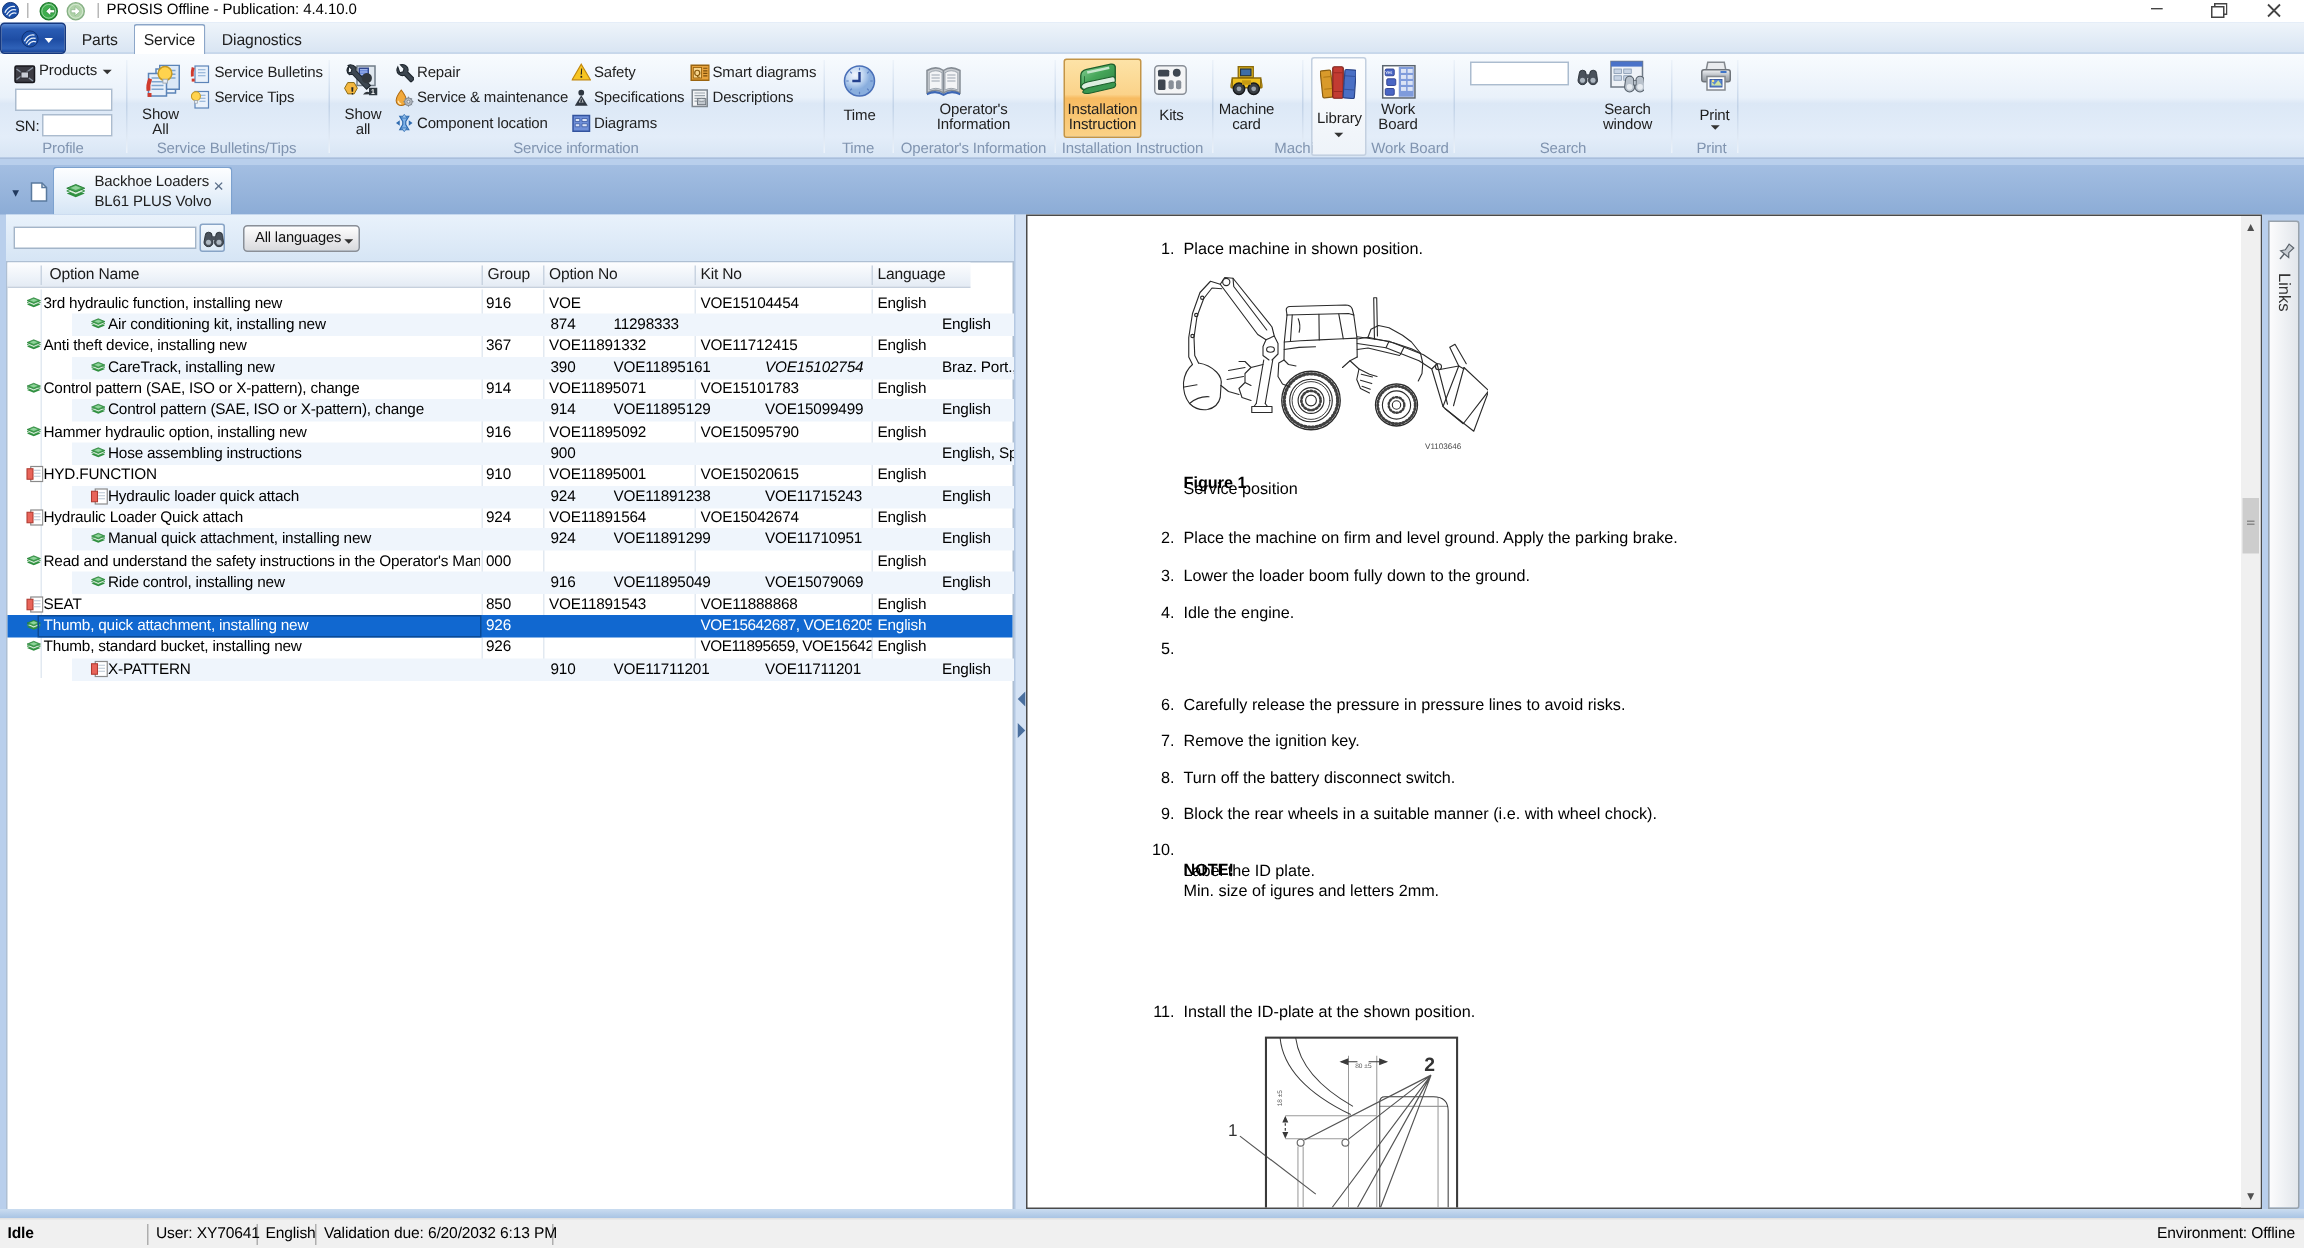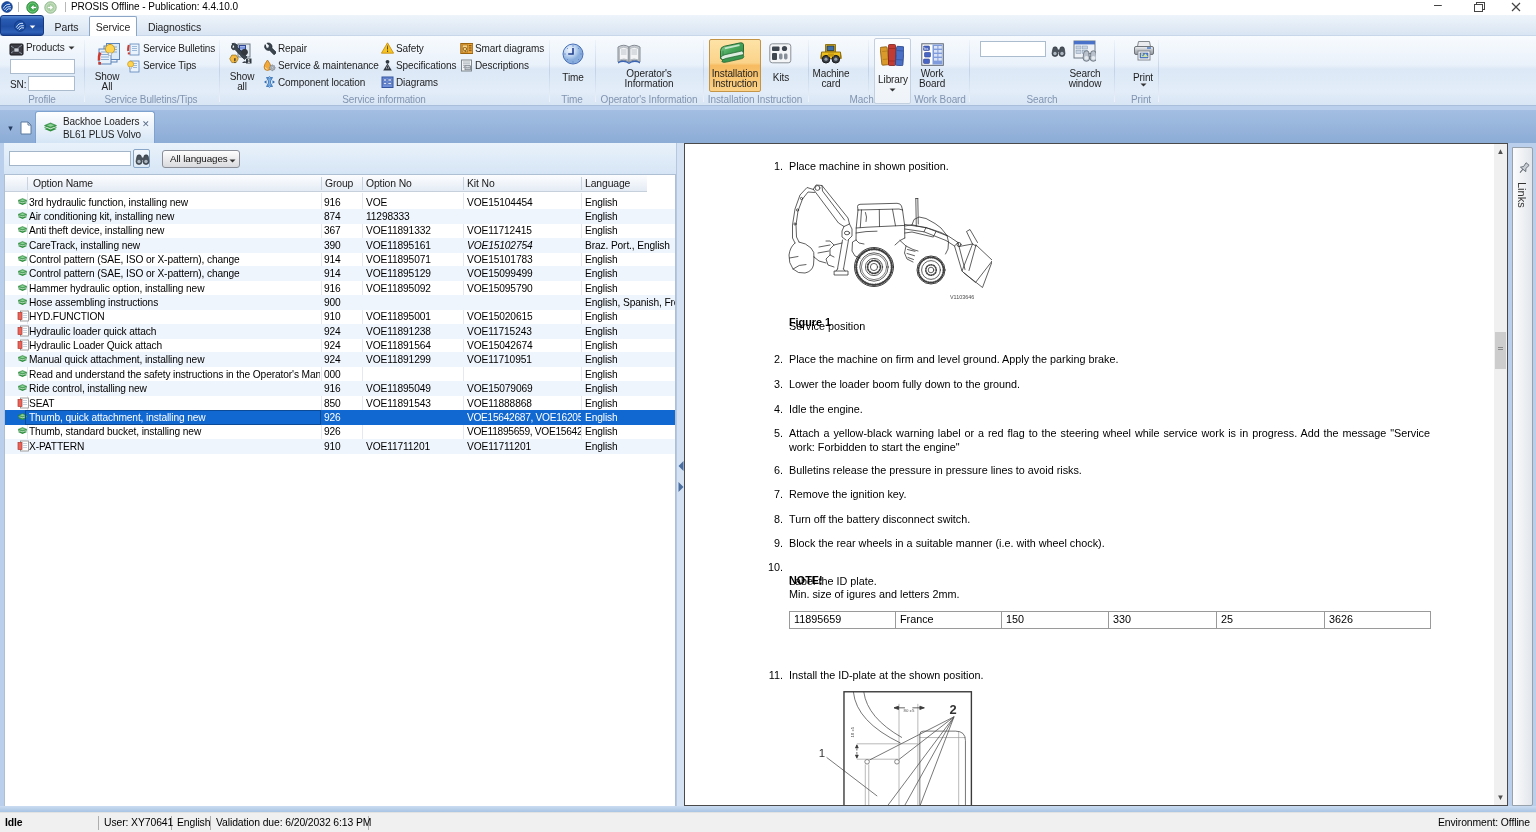--- a/index.html
+++ b/index.html
@@ -31,21 +31,21 @@
 
 #filterrow{left:4px;top:143px;width:672px;height:31px;background:linear-gradient(#e9f2fb,#d6e5f5);}
 #finput{left:5px;top:8px;width:122px;height:15px;background:#fff;border:1px solid #a3b5c9;}
 #fbtn{left:129px;top:6px;width:17px;height:19px;background:linear-gradient(#f3f8fd,#dce9f6);border:1px solid #88a4c6;border-radius:2px;}
 #fdrop{left:158px;top:7px;width:78px;height:18px;background:linear-gradient(#fefefe,#e8e8ea 60%,#d8dadd);border:1px solid #8a8f97;border-radius:3px;font-size:10px;letter-spacing:-0.1px;color:#111;line-height:16px;}
 #lpanel{left:4px;top:174px;width:672px;height:632px;background:#fff;border:1px solid #aebfd3;border-bottom:none;}
 #thead{left:0;top:0;width:642px;height:17px;background:linear-gradient(#fdfdfe,#eef3f9 60%,#e4ebf4);border-bottom:1px solid #c6d0dd;}
 .hsep{top:2px;width:1px;height:13px;background:#c9d4e1;}
 .hcell{top:2px;font-size:10.4px;letter-spacing:-0.12px;color:#1a1a1a;line-height:13px;}
 .trow{left:0;width:670px;height:15px;font-size:10.2px;letter-spacing:-0.12px;color:#000;}
-.trow.alt{background:#eff5fc;}
+.trow.alt{background:#eff5fc;margin-left:43px;}
 .trow .c{position:absolute;top:1px;line-height:13px;white-space:nowrap;overflow:hidden;}
 .vline{top:0;width:1px;height:259px;background:#e2e9f1;}
 #selrow{background:#1168d0;color:#fff;}
 
 #splitter{left:676px;top:143px;width:8px;height:663px;background:#d4e2f4;border-left:1px solid #b4c8e2;}
 
 #docpanel{left:684px;top:143px;width:824px;height:663px;background:#fff;border:1px solid #4a4a4a;}
 #docscroll{left:809px;top:0px;width:13px;height:661px;background:#f0f0f0;}
 #docthumb{left:1px;top:188px;width:11px;height:37px;background:#cdcdcd;}
 .sarrow{left:0;width:13px;height:15px;color:#505050;font-size:8px;text-align:center;line-height:15px;}
@@ -700,23 +700,22 @@
     </div>
     <div class="abs doc dnum" style="left:74px;top:15px">1.</div>
     <div class="abs doc ditem" style="left:104px;top:15px;">Place machine in shown position.</div>
     <div class="abs doc dnum" style="left:74px;top:208px">2.</div>
     <div class="abs doc ditem" style="left:104px;top:208px;">Place the machine on firm and level ground. Apply the parking brake.</div>
     <div class="abs doc dnum" style="left:74px;top:233px">3.</div>
     <div class="abs doc ditem" style="left:104px;top:233px;">Lower the loader boom fully down to the ground.</div>
     <div class="abs doc dnum" style="left:74px;top:258px">4.</div>
     <div class="abs doc ditem" style="left:104px;top:258px;">Idle the engine.</div>
     <div class="abs doc dnum" style="left:74px;top:282px">5.</div>
-    <div class="abs doc ditem" style="left:104px;top:282px;"><span style="display:inline-block;width:641px;text-align:justify;text-align-last:justify">Attach a yellow-black warning label or a red flag to the steering wheel while service work is in progress. Add the message "Service</span><br>work: Forbidden to start the engine"</div>
     <div class="abs doc dnum" style="left:74px;top:319px">6.</div>
-    <div class="abs doc ditem" style="left:104px;top:319px;">Bulletins release the pressure in pressure lines to avoid risks.</div>
+    <div class="abs doc ditem" style="left:104px;top:319px;">Carefully release the pressure in pressure lines to avoid risks.</div>
     <div class="abs doc dnum" style="left:74px;top:343px">7.</div>
     <div class="abs doc ditem" style="left:104px;top:343px;">Remove the ignition key.</div>
     <div class="abs doc dnum" style="left:74px;top:368px">8.</div>
     <div class="abs doc ditem" style="left:104px;top:368px;">Turn off the battery disconnect switch.</div>
     <div class="abs doc dnum" style="left:74px;top:392px">9.</div>
     <div class="abs doc ditem" style="left:104px;top:392px;">Block the rear wheels in a suitable manner (i.e. with wheel chock).</div>
     <div class="abs doc dnum" style="left:74px;top:416px">10.</div>
     <div class="abs doc ditem" style="left:104px;top:430px;">Label the ID plate.</div>
     <div class="abs doc dnum" style="left:74px;top:524px">11.</div>
     <div class="abs doc ditem" style="left:104px;top:524px;">Install the ID-plate at the shown position.</div>
@@ -836,28 +835,20 @@
     <table id="dtable" style="left:104px;top:467px">
       <colgroup>
         <col style="width:106px">
         <col style="width:106px">
         <col style="width:107px">
         <col style="width:108px">
         <col style="width:108px">
         <col style="width:106px">
       </colgroup>
       <tbody>
-        <tr>
-          <td>11895659</td>
-          <td>France</td>
-          <td>150</td>
-          <td>330</td>
-          <td>25</td>
-          <td>3626</td>
-        </tr>
       </tbody>
     </table>
   </div>
 <div id="links" class="abs">
     <svg class="abs" style="left:2px;top:12px" width="16" height="16" viewBox="0 0 16 16">
       <g transform="rotate(40 8 8)">
         <path d="M7 2 h4 l-0.5 4.5 2 2.5 h-7 l2-2.5Z" fill="#c9ced4" stroke="#5a626a" stroke-width="0.8"></path>
         <path d="M8.7 9 v4.5" stroke="#5a626a" stroke-width="1"></path>
       </g>
     </svg>

